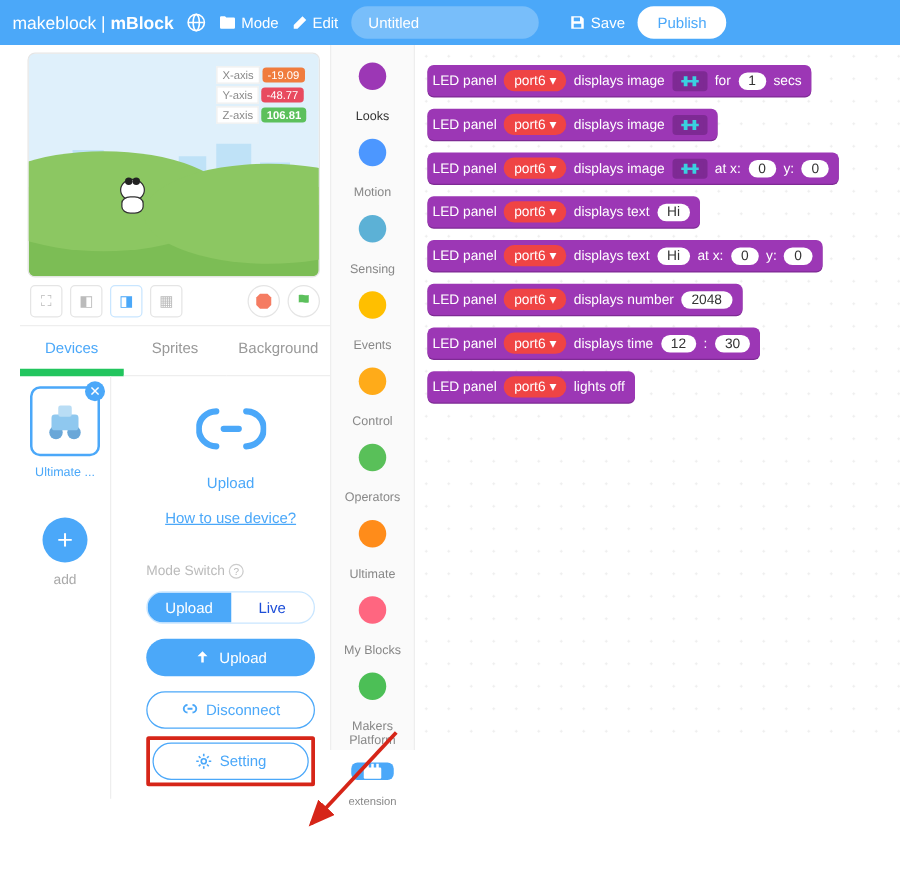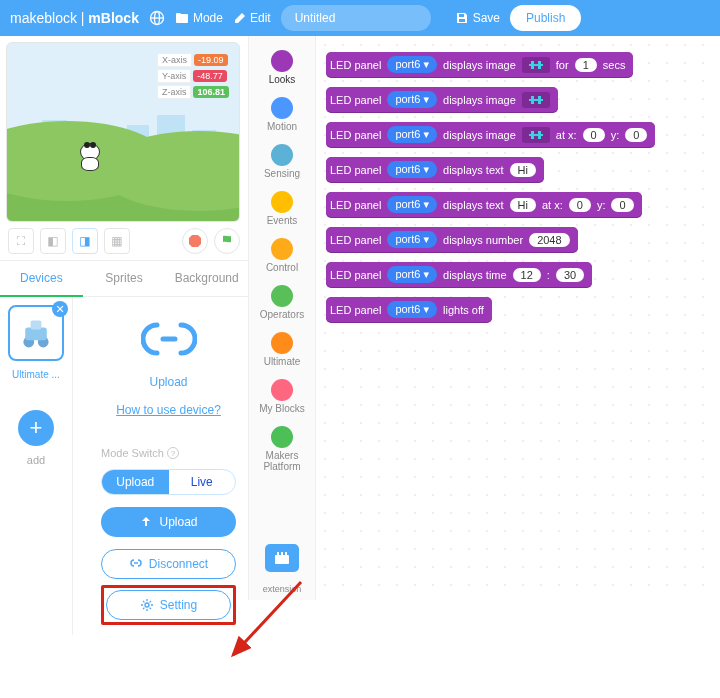--- a/index.html
+++ b/index.html
@@ -4,21 +4,21 @@
 <style>
   * { box-sizing: border-box; margin: 0; padding: 0; font-family: -apple-system, Helvetica, Arial, sans-serif; }
   body { width: 720px; height: 698px; background: #fff; overflow: hidden; font-size: 12px; }
   .topbar { height: 36px; background: #4ba8f9; display: flex; align-items: center; padding: 0 10px; color: #fff; gap: 10px; }
   .brand { font-size: 14px; }
   .brand b { font-weight: 600; }
   .tbtn { display: flex; align-items: center; gap: 4px; cursor: pointer; font-size: 12px; }
   .title-input { background: rgba(255,255,255,.25); border: none; border-radius: 14px; height: 26px; width: 150px; padding: 0 14px; color: #fff; font-size: 12px; }
   .title-input::placeholder { color: #fff; }
   .publish { background: #fff; color: #4ba8f9; border-radius: 14px; height: 26px; padding: 0 16px; display: flex; align-items: center; font-size: 12px; cursor: pointer; }
-  .main { display: flex; height: 564px; }
+  .main { display: flex; height: 564px; margin-left: 16px; }
   .leftcol { width: 248px; display: flex; flex-direction: column; }
   .stage-wrap { padding: 6px 6px 0 6px; position: relative; }
   .stage { width: 234px; height: 180px; border-radius: 6px; position: relative; overflow: hidden; background: linear-gradient(#dff0fb 0 60%, #9fd36a 60% 68%, #7cbd55 68% 100%); border:1px solid #e5e5e5;}
   .sky-building { position:absolute; bottom: 40%; left: 0; right:0; height:50px; background:
      linear-gradient(#bfe2f7,#bfe2f7) 10px 30px/20px 30px no-repeat,
      linear-gradient(#bfe2f7,#bfe2f7) 35px 20px/25px 40px no-repeat,
      linear-gradient(#bfe2f7,#bfe2f7) 65px 35px/30px 25px no-repeat,
      linear-gradient(#bfe2f7,#bfe2f7) 120px 25px/22px 35px no-repeat,
      linear-gradient(#bfe2f7,#bfe2f7) 150px 15px/28px 45px no-repeat,
      linear-gradient(#bfe2f7,#bfe2f7) 185px 30px/24px 30px no-repeat;}
@@ -34,21 +34,21 @@
   .axis { display: flex; gap:2px; align-items:center;}
   .axis span { font-size: 9px; color:#888; background:#fff; padding:1px 4px; border:1px solid #eee;}
   .axis b { font-size: 9px; color:#fff; padding:1px 4px; border-radius:3px; font-weight:normal;}
   .stage-ctrl { display:flex; gap:6px; padding:6px 8px; align-items:center;}
   .sq { width:26px;height:26px;border:1px solid #e5e5e5;border-radius:4px;display:flex;align-items:center;justify-content:center;color:#bbb;cursor:pointer;background:#fff;}
   .sq.active{color:#4ba8f9;border-color:#c9e6ff;}
   .circ { width:26px;height:26px;border-radius:50%;border:1px solid #e5e5e5;display:flex;align-items:center;justify-content:center;cursor:pointer;}
   .stop{color:#f57c62;} .flag{color:#5cc05c;}
   .tabs { display:flex; border-top:1px solid #eee;}
   .tab { flex:1; text-align:center; padding:10px 4px; font-size:12px; color:#999; cursor:pointer; border-bottom:1px solid #eee;}
-  .tab.active{ color:#4ba8f9; border-bottom:2px solid #22c55e;}
+  .tab.active{ color:#4ba8f9; border-bottom:6px solid #22c55e;}
   .device-area{ display:flex; flex:1;}
   .thumb-col{ width:72px; padding:8px; display:flex;flex-direction:column;gap:8px;align-items:center;}
   .thumb{ width:56px;height:56px;border:2px solid #4ba8f9;border-radius:8px;position:relative;background:#fff;display:flex;align-items:center;justify-content:center;}
   .thumb .x { position:absolute; top:-6px; right:-6px; width:16px;height:16px;background:#4ba8f9;border-radius:50%;color:#fff;font-size:11px;display:flex;align-items:center;justify-content:center;}
   .thumb-label{font-size:10px;color:#4ba8f9;text-align:center;max-width:56px;white-space:nowrap;overflow:hidden;text-overflow:ellipsis;}
   .add-btn{ width:36px;height:36px;background:#4ba8f9;border-radius:50%;color:#fff;font-size:22px;display:flex;align-items:center;justify-content:center;cursor:pointer;}
   .add-label{font-size:11px;color:#aaa;}
   .panel-col{ flex:1; border-left:1px solid #eee; padding:10px 12px; display:flex;flex-direction:column;align-items:center;gap:6px;}
   .upload-icon{ width:56px;height:56px;display:flex;align-items:center;justify-content:center;margin-top:6px;}
   .upload-label{ color:#4ba8f9; font-size:12px; margin-bottom:8px;}
@@ -56,29 +56,29 @@
   .mode-label{ font-size:11px; color:#bbb; align-self:flex-start; margin-top:auto; display:flex; gap:3px; align-items:center;}
   .mode-switch{ display:flex; border:1px solid #c9e6ff; border-radius:14px; overflow:hidden; width:100%; height:26px; margin-top:4px;}
   .mode-switch div{ flex:1; display:flex;align-items:center;justify-content:center;font-size:12px;color:#1d4ed8;cursor:pointer;}
   .mode-switch div.on{ background:#4ba8f9;color:#fff;}
   .pbtn{ width:100%; height:30px; border-radius:15px; display:flex; align-items:center; justify-content:center; gap:6px; font-size:12px; cursor:pointer; margin-top:6px;}
   .pbtn.fill{ background:#4ba8f9; color:#fff;}
   .pbtn.out{ border:1px solid #4ba8f9; color:#4ba8f9; background:#fff;}
   .setting-highlight{ border:3px solid #d62518; padding:2px; border-radius:2px; width:100%;}
   .arrow{ position:absolute; pointer-events:none;}
   .cats { width:68px; background:#fafafa; border-left:1px solid #eee; border-right:1px solid #eee; display:flex; flex-direction:column; align-items:center; padding-top:10px; gap:4px;}
-  .cat{ display:flex;flex-direction:column;align-items:center;gap:2px;font-size:10px;color:#888;cursor:pointer;padding:4px 0;}
+  .cat{ display:flex;flex-direction:column;align-items:center;gap:16px;font-size:10px;color:#888;cursor:pointer;padding:4px 0;}
   .cat .dot{width:22px;height:22px;border-radius:50%;}
   .cat.active{color:#555;} .cat.active .lbl{color:#333;font-weight:500;}
   .ext-btn{ margin-top:auto; margin-bottom:8px; width:34px;height:28px;background:#4ba8f9;border-radius:5px;color:#fff;display:flex;align-items:center;justify-content:center;cursor:pointer;font-size:16px;}
   .ext-lbl{font-size:9px;color:#888;margin-bottom:6px;}
   .canvas{ flex:1; background:#fff; background-image: radial-gradient(#eee 1px, transparent 1px); background-size: 18px 18px; padding:16px 10px; display:flex; flex-direction:column; gap:10px; position:relative;}
   .block{ display:inline-flex; align-items:center; background:#9c37b5; color:#fff; border-radius:5px; padding:4px 8px 4px 4px; gap:6px; font-size:11px; width:fit-content; box-shadow:0 1px 0 #7e2a94;}
   .block .seg{white-space:nowrap;}
-  .pill{ background:#3b82f6; border-radius:11px; padding:2px 8px; display:inline-flex; align-items:center; gap:3px;}
+  .pill{ background:#ef4444; border-radius:11px; padding:2px 8px; display:inline-flex; align-items:center; gap:3px;}
   .oval{ background:#fff; color:#333; border-radius:10px; padding:1px 8px; font-size:11px; min-width:14px; text-align:center;}
   .ledimg{ width:28px; height:16px; background:#7e2a94; border-radius:3px; display:inline-flex; align-items:center; justify-content:center;}
   .ledimg svg{display:block;}
   .robot-svg{width:36px;height:36px;}
   .q{width:12px;height:12px;border:1px solid #ccc;border-radius:50%;display:inline-flex;align-items:center;justify-content:center;font-size:8px;color:#bbb;}
 </style>
 </head>
 <body>
 
 <div class="topbar">

